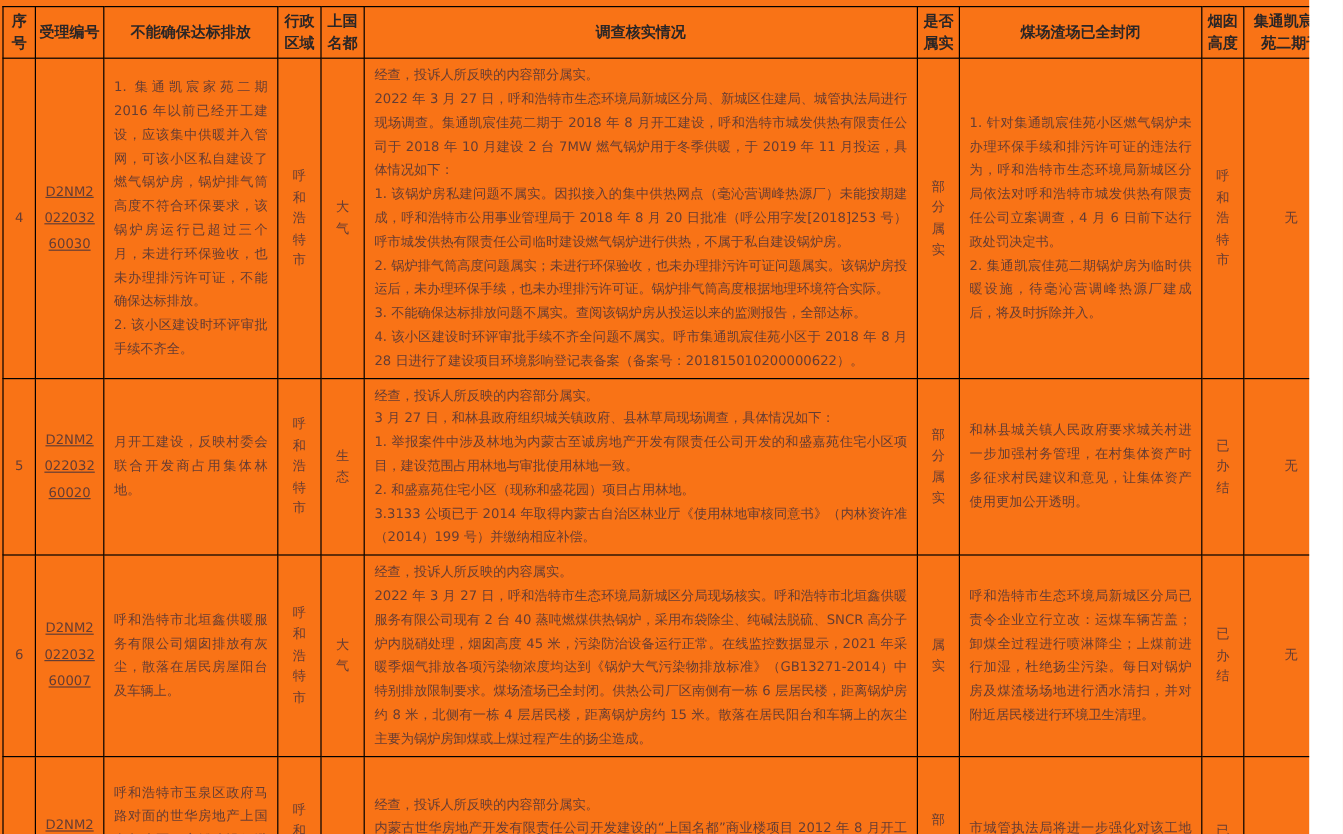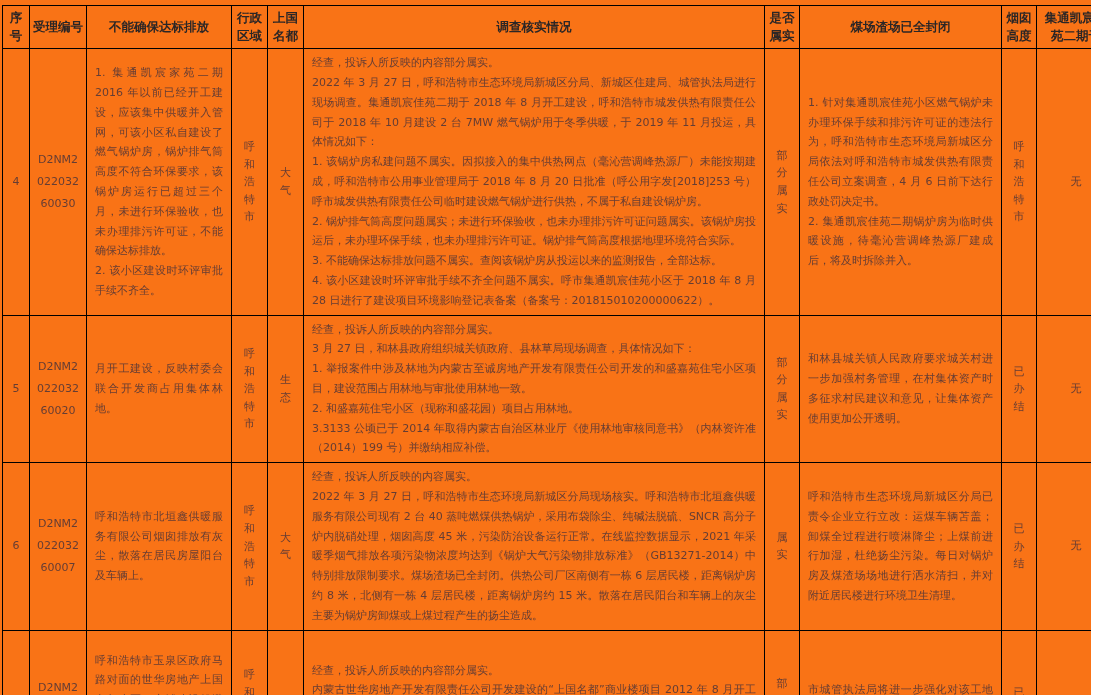--- a/index.html
+++ b/index.html
@@ -45,20 +45,21 @@
   tbody tr.r0 { height: 188px; }
   tbody tr.r1 { height: 143px; }
   tbody tr.r2 { height: 155px; }
   tbody tr.r3 { height: 160px; }
   td.c-center { text-align: center; padding: 4px 2px; }
   td.c-caseno {
     text-align: center;
     word-break: break-all;
     padding: 4px 5px;
     line-height: 2.0;
+    text-decoration: underline;
   }
   td.c-text {
     text-align: justify;
     white-space: pre-line;
   }
   td.c-vert {
     text-align: center;
     padding: 4px 11px;
     word-break: break-all;
     line-height: 1.6;

